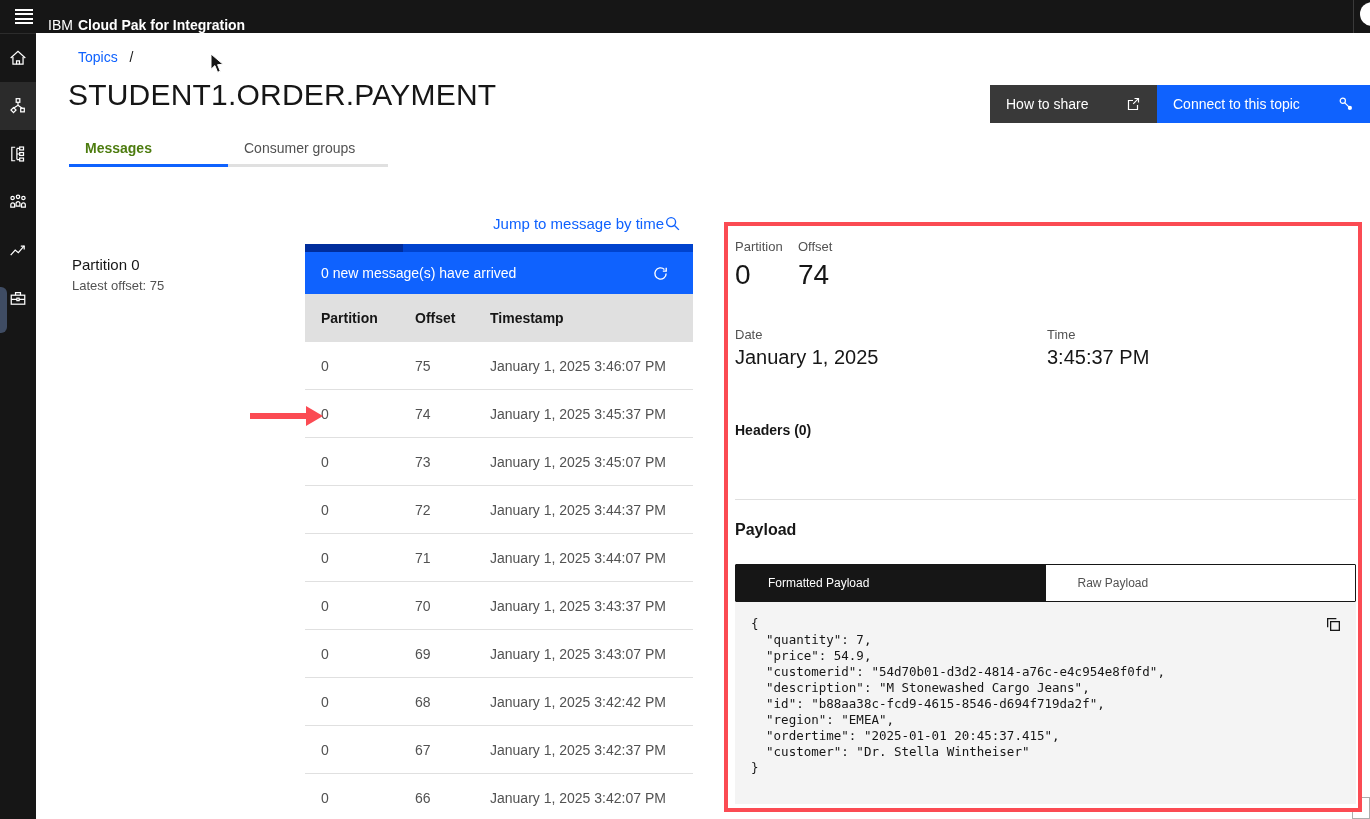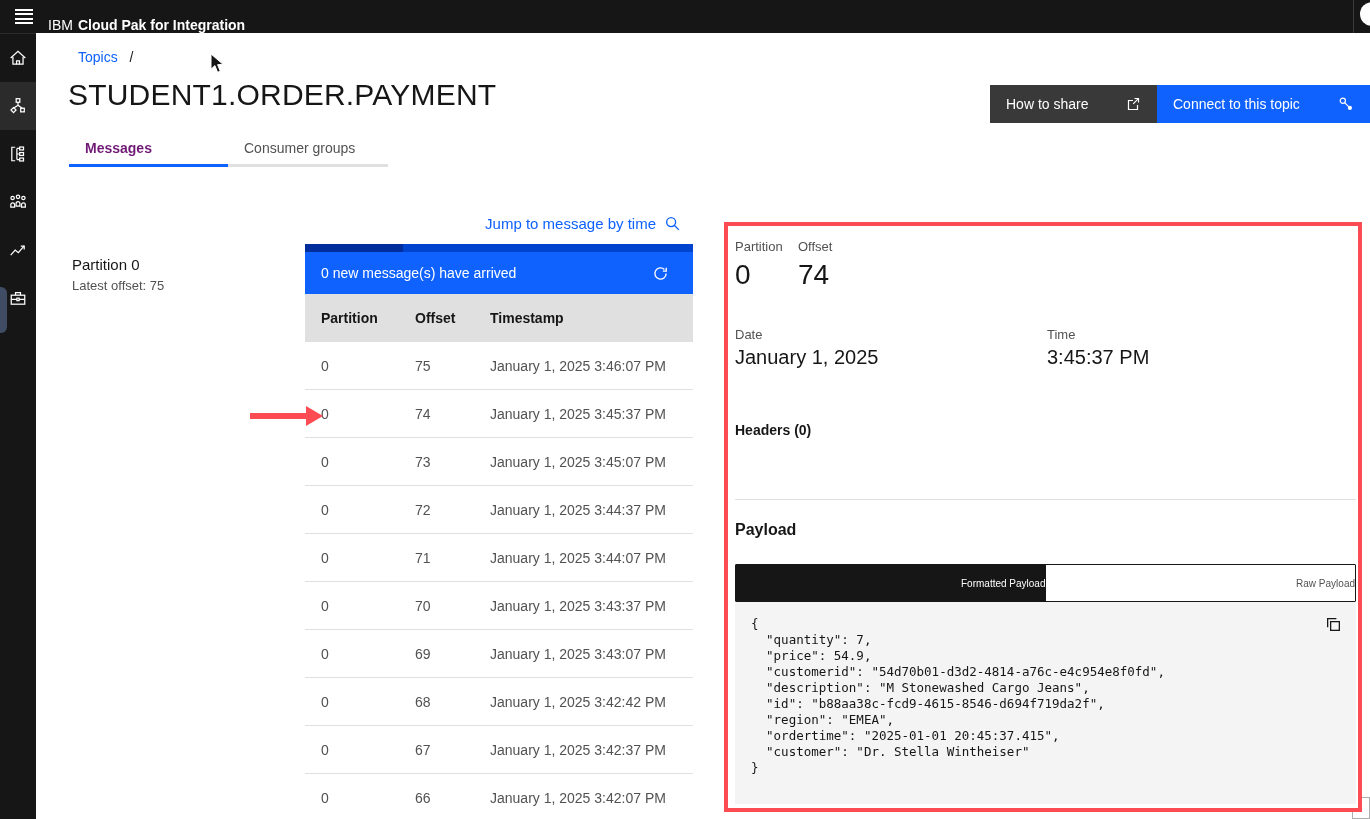--- a/index.html
+++ b/index.html
@@ -30,41 +30,41 @@
     border-radius:0 6px 6px 0; z-index:26; }
 
   
   #breadcrumb { left:78px; top:49px; font-size:14px; }
   #breadcrumb a { color:#0f62fe; text-decoration:none; cursor:pointer; }
   #breadcrumb .sep { color:#161616; margin-left:8px; }
   #page-title { left:68px; top:78px; font-size:30px; font-weight:400; letter-spacing:.2px; color:#161616; }
 
   .tab { top:132px; height:35px; font-size:14px; display:flex; align-items:center; padding-left:16px;
     cursor:pointer; }
-  #tab-messages { left:69px; width:159px; font-weight:700; color:#701a75; border-bottom:3px solid #0f62fe; }
+  #tab-messages { left:69px; width:159px; font-weight:700; color:#4d7c0f; border-bottom:3px solid #0f62fe; }
   #tab-consumer { left:228px; width:160px; font-weight:400; color:#525252; border-bottom:3px solid #e0e0e0; }
 
   
   .actbtn { top:85px; height:38px; display:flex; align-items:center; justify-content:space-between;
     color:#fff; font-size:14px; padding:0 16px; cursor:pointer; }
   #btn-share { left:990px; width:167px; background:#393939; }
   #btn-connect { left:1157px; width:213px; background:#0f62fe; }
 
   
   #all-partitions { left:36px; top:214px; width:240px; height:33px; background:#e0e0e0;
     border-left:4px solid #0f62fe; display:flex; align-items:center; cursor:pointer; }
   #all-partitions .txt { font-size:14px; color:#161616; margin-left:8px; }
   #all-partitions svg { margin-left:10px; }
   #partition-item { left:72px; top:256px; cursor:pointer; }
   #partition-item .p0 { font-size:15px; color:#161616; }
   #partition-item .lo { font-size:13px; color:#525252; margin-top:5px; }
 
   
   #jump-link { left:305px; top:207px; width:388px; height:32px; display:flex; align-items:center;
-    justify-content:flex-end; gap:8px; padding-right:12px; cursor:pointer; }
+    justify-content:flex-end; padding-right:12px; cursor:pointer; }
   #jump-link span { color:#0f62fe; font-size:15px; }
   #progress-strip { left:305px; top:244px; width:388px; height:8px; background:#0043ce; }
   #progress-strip .seg { position:absolute; left:0; top:0; width:98px; height:8px; background:#002d9c; }
   #msg-banner { left:305px; top:252px; width:388px; height:42px; background:#0f62fe; color:#fff;
     display:flex; align-items:center; justify-content:space-between; padding:0 24px 0 16px; cursor:pointer; }
   #msg-banner .btxt { font-size:14px; }
 
   #tbl { left:305px; top:294px; width:388px; }
   .trow { display:flex; align-items:center; height:48px; border-bottom:1px solid #e0e0e0;
     padding-left:16px; font-size:14px; color:#525252; background:#fff; cursor:pointer; }
@@ -88,21 +88,21 @@
   #d-date-lbl { left:7px; top:101px; }
   #d-date-val { left:7px; top:120px; }
   #d-time-lbl { left:319px; top:101px; }
   #d-time-val { left:319px; top:120px; }
   #d-headers { left:7px; top:196px; font-size:14px; font-weight:700; position:absolute; }
   #d-divider { position:absolute; left:7px; top:273px; width:621px; height:1px; background:#e0e0e0; }
   #d-payload { position:absolute; left:7px; top:295px; font-size:16px; font-weight:700; }
 
   #switcher { position:absolute; left:7px; top:338px; width:621px; height:38px;
     border:1px solid #161616; border-radius:1px; display:flex; }
-  #switcher .sw { flex:1; display:flex; align-items:center; padding-left:16px; font-size:10px; cursor:pointer;justify-content:flex-end; }
+  #switcher .sw { flex:1; display:flex; align-items:center; padding-left:32px; font-size:12px; cursor:pointer; }
   #sw-formatted { background:#161616; color:#fff; }
   #sw-raw { background:#fff; color:#525252; }
 
   #code-area { position:absolute; left:7px; top:376px; width:621px; height:202px; background:#f4f4f4; }
   #code-area pre { margin:14px 0 0 16px; font-family:"DejaVu Sans Mono","Liberation Mono",monospace;
     font-size:12.5px; line-height:16px; color:#161616; white-space:pre; }
   #copy-btn { position:absolute; right:14px; top:14px; cursor:pointer; }
 
   
   #mouse-cursor { left:210px; top:53px; z-index:60; }

